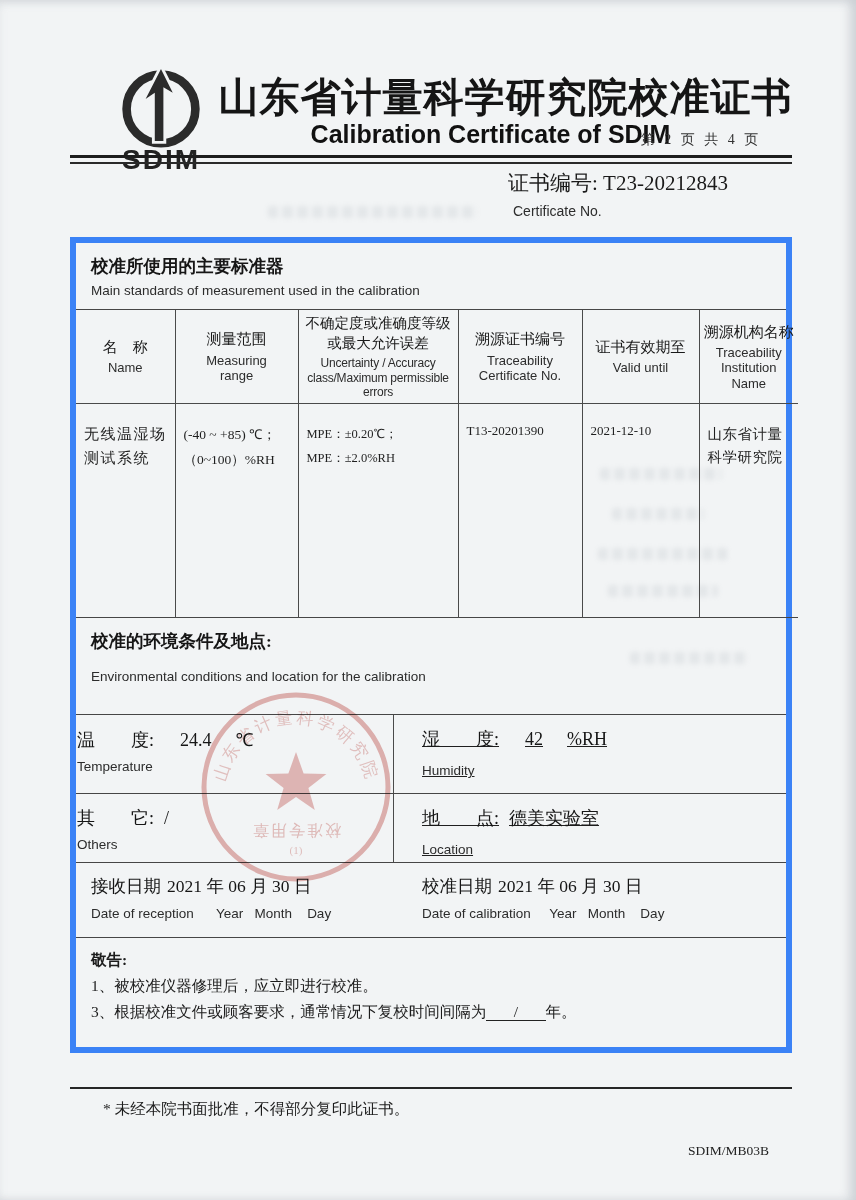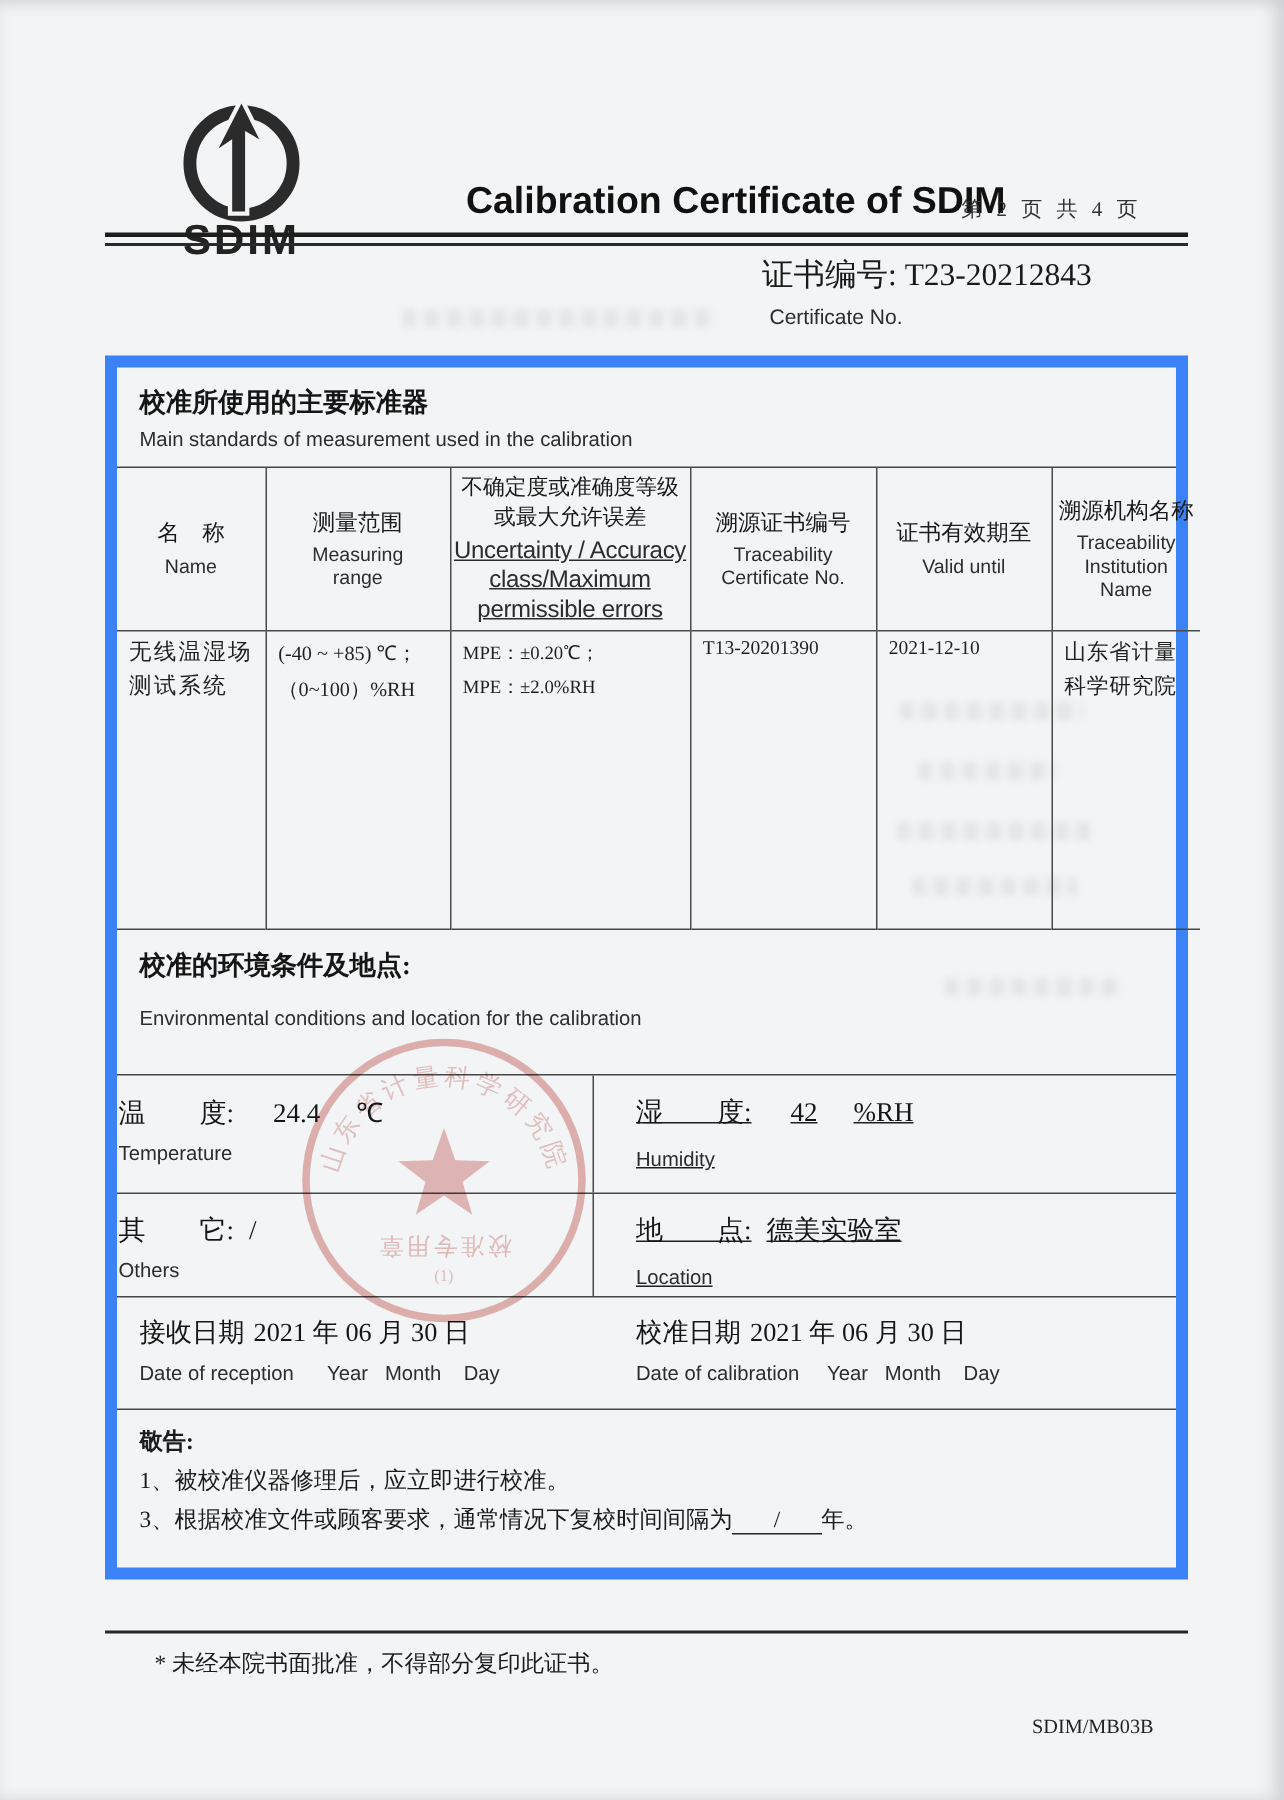--- a/index.html
+++ b/index.html
@@ -35,21 +35,21 @@
   .header-rule {
     position:absolute; left:70px; top:155px; width:722px; height:9px;
     border-top:3px solid #1d1d1d; border-bottom:2px solid #2a2a2a;
   }
   .cert-no { position:absolute; left:508px; top:169px; font-size:21px; color:#1a1a1a; white-space:nowrap; }
   .cert-no-en { position:absolute; left:513px; top:203px; font-family:"Liberation Sans", sans-serif; font-size:14px; color:#2d2d2d; }
 
   
   .doc-table {
     position:absolute; left:70px; top:237px; width:722px; height:816px;
-    border:8px solid #3b82f6; background:transparent;
+    border:6px solid #3b82f6; background:transparent;
     display:flex; flex-direction:column;
   }
   .sec { border-bottom:1.5px solid #464646; }
   .sec-title { padding:11px 15px 0 15px; }
   .sec-title .cn { font-size:17.5px; font-weight:600; color:#161616; }
   .sec-title .en { font-family:"Liberation Sans", sans-serif; font-size:13.5px; color:#2c2c2c; margin-top:5px; }
   .sec1 { height:67px; }
   .sec-env { height:97px; }
   .sec-env .en { margin-top:16px; }
 
@@ -58,22 +58,22 @@
   table.standards col.c1{width:99px} table.standards col.c2{width:123px}
   table.standards col.c3{width:160px} table.standards col.c4{width:124px}
   table.standards col.c5{width:117px} table.standards col.c6{width:99px}
   table.standards th, table.standards td { border-right:1px solid #4a4a4a; vertical-align:middle; font-weight:normal; }
   table.standards th:last-child, table.standards td:last-child { border-right:none; }
   table.standards tr.hdr { height:90px; }
   table.standards tr.hdr th { border-bottom:1px solid #4a4a4a; text-align:center; padding:4px 2px; }
   .th-cn { font-size:15px; color:#191919; line-height:1.35; }
   .th-en { font-family:"Liberation Sans", sans-serif; font-size:13px; color:#2c2c2c; line-height:1.2; margin-top:3px; }
   th.tight .th-cn { font-size:14.5px; }
-  th.tight .th-en { font-size:16px; letter-spacing:-.2px;text-decoration:underline; }
-  table.standards td { vertical-align:top; padding:3px 8px;font-family:Liberation Serif, serif; }
+  th.tight .th-en { font-size:12px; letter-spacing:-.2px; }
+  table.standards td { vertical-align:top; padding:19px 8px;font-family:Liberation Serif, serif; }
   .td-name { font-size:15px; letter-spacing:1.5px; line-height:1.55; }
   .td-range { font-size:13.5px; line-height:1.8; white-space:pre-line; }
   .td-mpe { font-family:"DejaVu Sans Mono", monospace; font-size:12.5px; line-height:1.9; white-space:pre-line; }
   .td-plain { font-family:"DejaVu Sans Mono", monospace; font-size:13px; }
   .td-inst { font-size:14.5px; line-height:1.6; letter-spacing:.5px; }
 
   
   .env-row { display:flex; }
   .env-row1 { height:79px; }
   .env-row2 { height:69px; }
@@ -122,20 +122,21 @@
 
 <div class="page">
 
   <div class="logo">
     <svg width="96" height="86" viewBox="0 0 100 90">
       <circle cx="50" cy="47" r="36" fill="none" stroke="#2b2b2b" stroke-width="9"></circle>
       <polygon points="50,2 66,34 54,27 54,82 42,82 42,33 30,41" fill="#2b2b2b" stroke="#f2f4f5" stroke-width="3"></polygon>
     </svg>
     <div class="logo-text">SDIM</div>
   </div>
+  <div class="title-cn">山东省计量科学研究院校准证书</div>
   <div class="title-en">Calibration Certificate of SDIM</div>
   <div class="page-info">第 2 页 共 4 页</div>
   <div class="header-rule"></div>
   <div class="cert-no">证书编号: T23-20212843</div>
   <div class="cert-no-en">Certificate No.</div>
 
   <div class="smudge" style="left:268px; top:206px; width:210px; height:12px;"></div>
   <div class="smudge" style="left:600px; top:468px; width:122px; height:12px;"></div>
   <div class="smudge" style="left:612px; top:508px; width:92px; height:12px;"></div>
   <div class="smudge" style="left:598px; top:548px; width:130px; height:12px;"></div>

